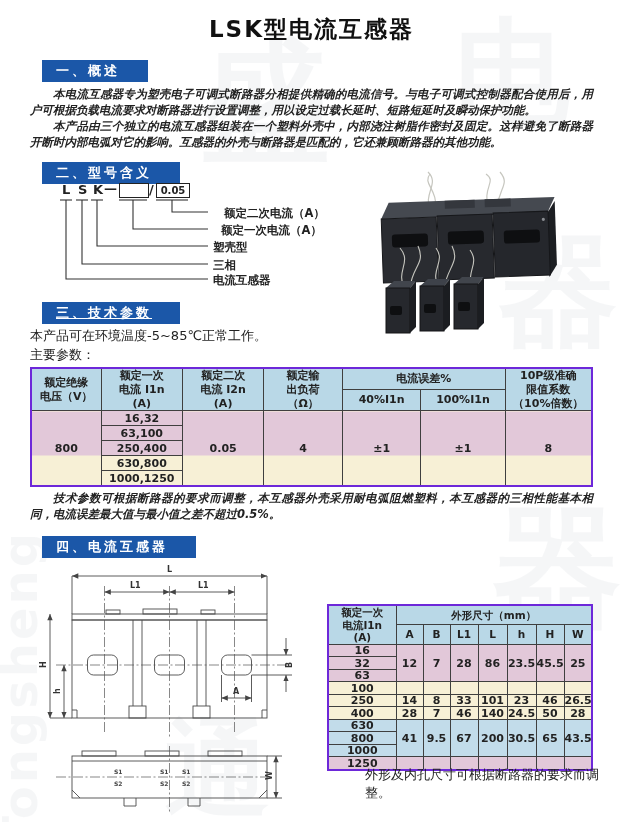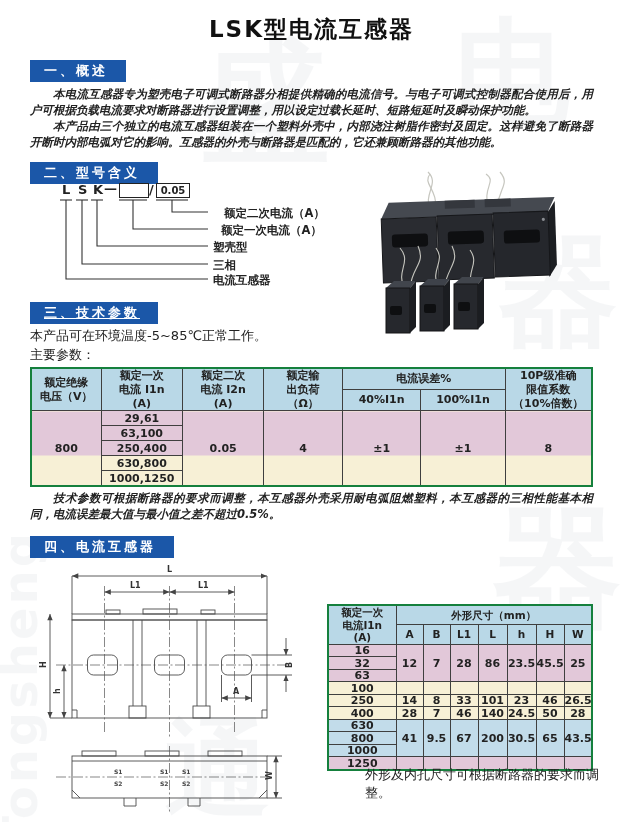--- a/index.html
+++ b/index.html
@@ -5,35 +5,35 @@
   html,body{margin:0;padding:0;background:#e9e9e9;}
   #page{position:relative;width:623px;height:822px;margin:0 auto;background:#ffffff;overflow:hidden;
         font-family:"DejaVu Sans","Liberation Sans",sans-serif;color:#1e1e1e;}
   .abs{position:absolute;}
   
   .wm{position:absolute;color:#8d98a6;opacity:0.08;font-weight:bold;z-index:1;pointer-events:none;}
   
   #page-title{position:absolute;top:14px;left:0;width:623px;text-align:center;
               font-size:23px;font-weight:bold;letter-spacing:2px;color:#111;z-index:2;}
   
-  .secbar{position:absolute;left:30px;background:#1b57a8;color:#fff;font-weight:bold;
-          font-size:13px;line-height:19px;padding:1px 18px 2px 14px;letter-spacing:3px;z-index:2;}
+  .secbar{position:absolute;left:42px;background:#1b57a8;color:#fff;font-weight:bold;
+          font-size:13px;line-height:19px;padding:1px 28px 2px 14px;letter-spacing:3px;z-index:2;}
   
   .para{position:absolute;left:30px;width:563px;font-size:11.5px;line-height:16px;
         text-align:justify;color:#222;font-weight:bold;z-index:2;font-style:italic;}
   .para p{margin:0;text-indent:2em;}
   .smalltext{position:absolute;font-size:13px;font-weight:normal;color:#222;z-index:2;}
   
   #model{position:absolute;left:30px;top:180px;width:310px;height:115px;z-index:2;}
   #model .ltr{position:absolute;font-size:13px;font-weight:bold;color:#222;}
   #model .mbox{position:absolute;border:1.3px solid #222;height:13px;text-align:center;
                font-size:10px;font-weight:bold;line-height:13px;color:#222;background:#fff;}
   #model .mlabel{position:absolute;font-size:11.5px;font-weight:bold;color:#222;white-space:nowrap;}
   
-  table.t{border-collapse:collapse;table-layout:fixed;position:absolute;z-index:2;border:2px solid #15803d;background:#fef9c3;padding-left:47px;}
+  table.t{border-collapse:collapse;table-layout:fixed;position:absolute;z-index:2;border:2px solid #6d28d9;background:#fef9c3;padding-left:47px;}
   table.t th,table.t td{border:1px solid #3f3f3f;text-align:center;vertical-align:middle;
         padding:0;color:#222;font-weight:bold;overflow:hidden;}
   table.t th{background:#b9d8e7;white-space:pre-line;line-height:1.25;}
   #params-table{left:30px;top:367px;width:563px;}
   #params-table th{font-size:11px;}
   #params-table td{font-size:11px;height:14px;line-height:13px;}
   #dims-table{left:327px;top:604px;width:264px;}
   #dims-table th{font-size:10.5px;line-height:1.2;}
   #dims-table td{font-size:11px;height:11.5px;line-height:11px;}
   .pink{background:#e2c8d9;}
@@ -179,21 +179,21 @@
 （10%倍数）</th>
       </tr>
       <tr>
         <th>40%I1n</th>
         <th>100%I1n</th>
       </tr>
     </thead>
     <tbody>
       <tr>
         <td rowspan="5" class="split">800</td>
-        <td class="pink">29,61</td>
+        <td class="pink">16,32</td>
         <td rowspan="5" class="split">0.05</td>
         <td rowspan="5" class="split">4</td>
         <td rowspan="5" class="split">±1</td>
         <td rowspan="5" class="split">±1</td>
         <td rowspan="5" class="split">8</td>
       </tr>
       <tr>
           <td class="pink">63,100</td>
         </tr>
       <tr>

